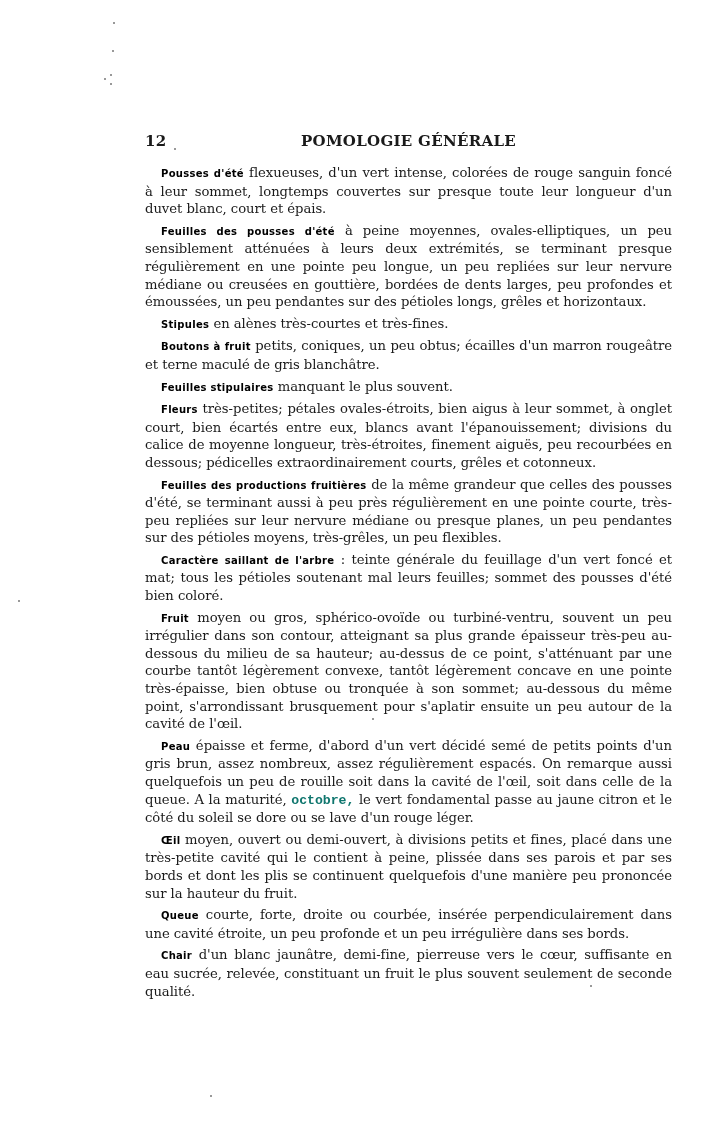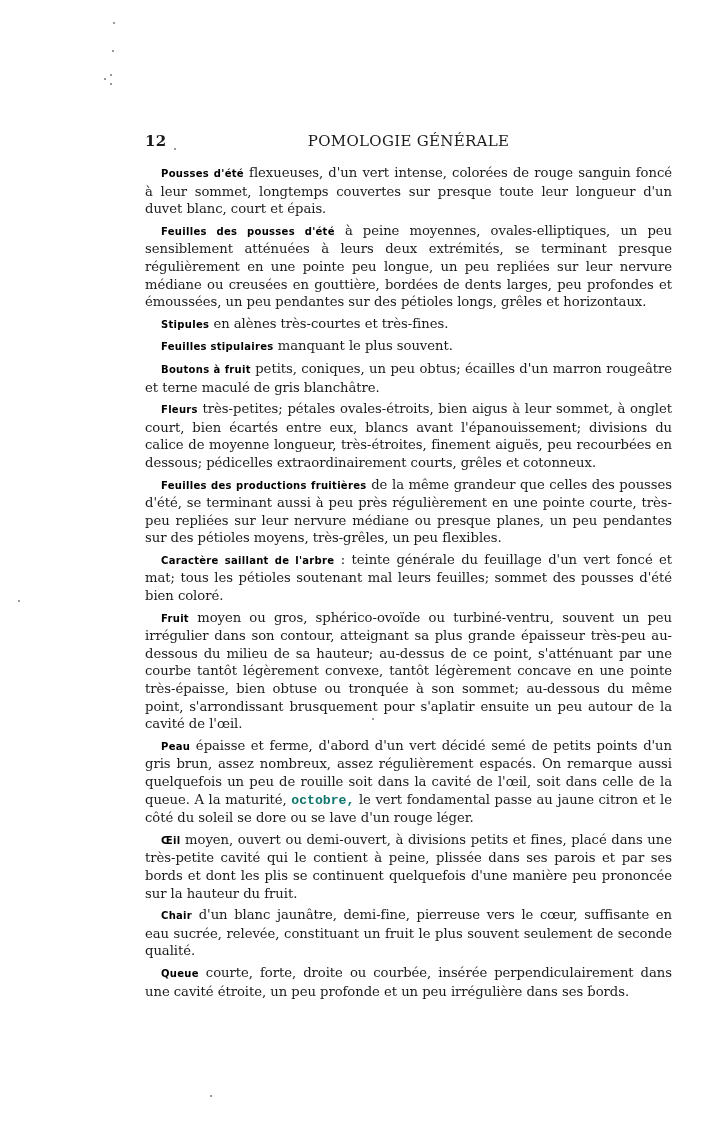--- a/index.html
+++ b/index.html
@@ -7,21 +7,21 @@
   .page {
     position: absolute; left: 145px; top: 132px; width: 527px;
     font-family: "DejaVu Serif", "Liberation Serif", serif;
     color: #1a1a1a;
   }
   .header {
     position: relative; height: 22px; margin-bottom: 10px;
     font-size: 15px; letter-spacing: 0.3px;
   }
   .page-number { position: absolute; left: 0; top: 0; font-weight: bold; font-size: 15px; }
-  .running-title { position: absolute; left: 0; right: 0; top: 0; text-align: center; font-size: 15px; }
+  .running-title { position: absolute; left: 0; right: 0; top: 0; text-align: center; font-size: 15px; font-weight: bold; }
   .para {
     margin: 0 0 4px 0;
     text-indent: 16px;
     text-align: justify;
     font-size: 13.2px;
     line-height: 17.6px;
     letter-spacing: -0.05px;
   }
   .term {
     font-family: "DejaVu Sans", "Liberation Sans", sans-serif;
@@ -53,24 +53,24 @@
 <div class="page">
   <div class="header">
     <span class="page-number">12</span>
     <span class="running-title">POMOLOGIE GÉNÉRALE</span>
   </div>
 
   <div id="body-text">
     <p class="para"><span class="term">Pousses d'été</span><span> flexueuses, d'un vert intense, colorées de rouge sanguin foncé à leur sommet, longtemps couvertes sur presque toute leur longueur d'un duvet blanc, court et épais.</span></p>
     <p class="para"><span class="term">Feuilles des pousses d'été</span><span> à peine moyennes, ovales-elliptiques, un peu sensiblement atténuées à leurs deux extrémités, se terminant presque régulièrement en une pointe peu longue, un peu repliées sur leur nervure médiane ou creusées en gouttière, bordées de dents larges, peu profondes et émoussées, un peu pendantes sur des pétioles longs, grêles et horizontaux.</span></p>
     <p class="para"><span class="term">Stipules</span><span> en alènes très-courtes et très-fines.</span></p>
+    <p class="para"><span class="term">Boutons à fruit</span><span> petits, coniques, un peu obtus; écailles d'un marron rougeâtre et terne maculé de gris blanchâtre.</span></p>
     <p class="para"><span class="term">Feuilles stipulaires</span><span> manquant le plus souvent.</span></p>
-    <p class="para"><span class="term">Boutons à fruit</span><span> petits, coniques, un peu obtus; écailles d'un marron rougeâtre et terne maculé de gris blanchâtre.</span></p>
     <p class="para"><span class="term">Fleurs</span><span> très-petites; pétales ovales-étroits, bien aigus à leur sommet, à onglet court, bien écartés entre eux, blancs avant l'épanouissement; divisions du calice de moyenne longueur, très-étroites, finement aiguës, peu recourbées en dessous; pédicelles extraordinairement courts, grêles et cotonneux.</span></p>
     <p class="para"><span class="term">Feuilles des productions fruitières</span><span> de la même grandeur que celles des pousses d'été, se terminant aussi à peu près régulièrement en une pointe courte, très-peu repliées sur leur nervure médiane ou presque planes, un peu pendantes sur des pétioles moyens, très-grêles, un peu flexibles.</span></p>
     <p class="para"><span class="term">Caractère saillant de l'arbre</span><span> : teinte générale du feuillage d'un vert foncé et mat; tous les pétioles soutenant mal leurs feuilles; sommet des pousses d'été bien coloré.</span></p>
     <p class="para"><span class="term">Fruit</span><span> moyen ou gros, sphérico-ovoïde ou turbiné-ventru, souvent un peu irrégulier dans son contour, atteignant sa plus grande épaisseur très-peu au-dessous du milieu de sa hauteur; au-dessus de ce point, s'atténuant par une courbe tantôt légèrement convexe, tantôt légèrement concave en une pointe très-épaisse, bien obtuse ou tronquée à son sommet; au-dessous du même point, s'arrondissant brusquement pour s'aplatir ensuite un peu autour de la cavité de l'œil.</span></p>
     <p class="para"><span class="term">Peau</span><span> épaisse et ferme, d'abord d'un vert décidé semé de petits points d'un gris brun, assez nombreux, assez régulièrement espacés. On remarque aussi quelquefois un peu de rouille soit dans la cavité de l'œil, soit dans celle de la queue. A la maturité, </span><span class="inline-bold">octobre,</span><span> le vert fondamental passe au jaune citron et le côté du soleil se dore ou se lave d'un rouge léger.</span></p>
     <p class="para"><span class="term">Œil</span><span> moyen, ouvert ou demi-ouvert, à divisions petits et fines, placé dans une très-petite cavité qui le contient à peine, plissée dans ses parois et par ses bords et dont les plis se continuent quelquefois d'une manière peu prononcée sur la hauteur du fruit.</span></p>
+    <p class="para"><span class="term">Queue</span><span> courte, forte, droite ou courbée, insérée perpendiculairement dans une cavité étroite, un peu profonde et un peu irrégulière dans ses bords.</span></p>
     <p class="para"><span class="term">Chair</span><span> d'un blanc jaunâtre, demi-fine, pierreuse vers le cœur, suffisante en eau sucrée, relevée, constituant un fruit le plus souvent seulement de seconde qualité.</span></p>
-    <p class="para"><span class="term">Queue</span><span> courte, forte, droite ou courbée, insérée perpendiculairement dans une cavité étroite, un peu profonde et un peu irrégulière dans ses bords.</span></p>
   </div>
 </div>
 
 </body></html>

